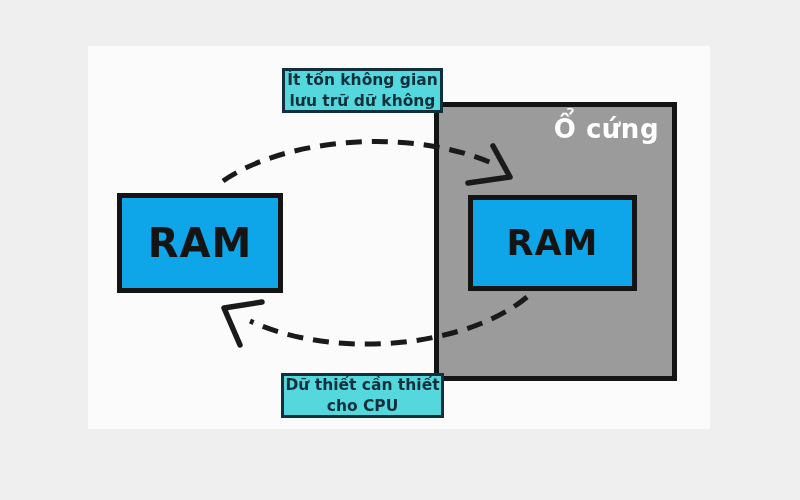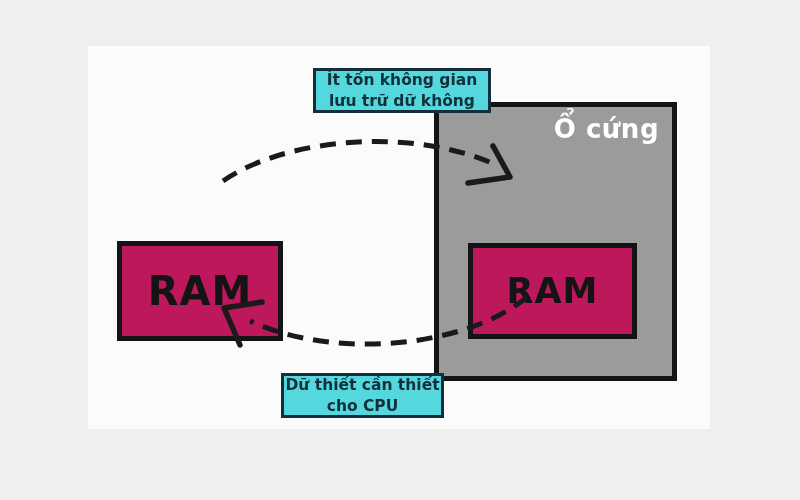--- a/index.html
+++ b/index.html
@@ -42,29 +42,28 @@
     position:absolute;
     top:7px;right:13px;
     color:var(--hdd-text);
     font-size:26px;
     font-weight:bold;
     letter-spacing:0.5px;
   }
   .white-box{
     position:absolute;
     box-sizing:border-box;
-    background:#be185d;
+    background:#0ea5e9;
     border:5px solid var(--ink);
     display:flex;
     flex-direction:column;
     align-items:center;
     justify-content:center;
     z-index:2;
     color:var(--ink);
-    margin-top:48px;
   }
   .ram{
     left:117px;top:193px;
     width:166px;height:100px;
   }
   .ram .box-text{
     font-size:40px;
     font-weight:bold;
     letter-spacing:1px;
     line-height:1;
@@ -90,21 +89,21 @@
     align-items:center;
     justify-content:center;
     text-align:center;
     font-size:15.5px;
     font-weight:bold;
     line-height:1.3;
     z-index:4;
   }
   .note-top{
     left:282px;top:68px;
-    width:178px;height:45px;margin-left:31px;
+    width:161px;height:45px;
   }
   .note-bottom{
     left:281px;top:373px;
     width:163px;height:45px;
   }
   .arrows{
     position:absolute;
     left:0;top:0;
     width:800px;height:500px;
     z-index:3;

